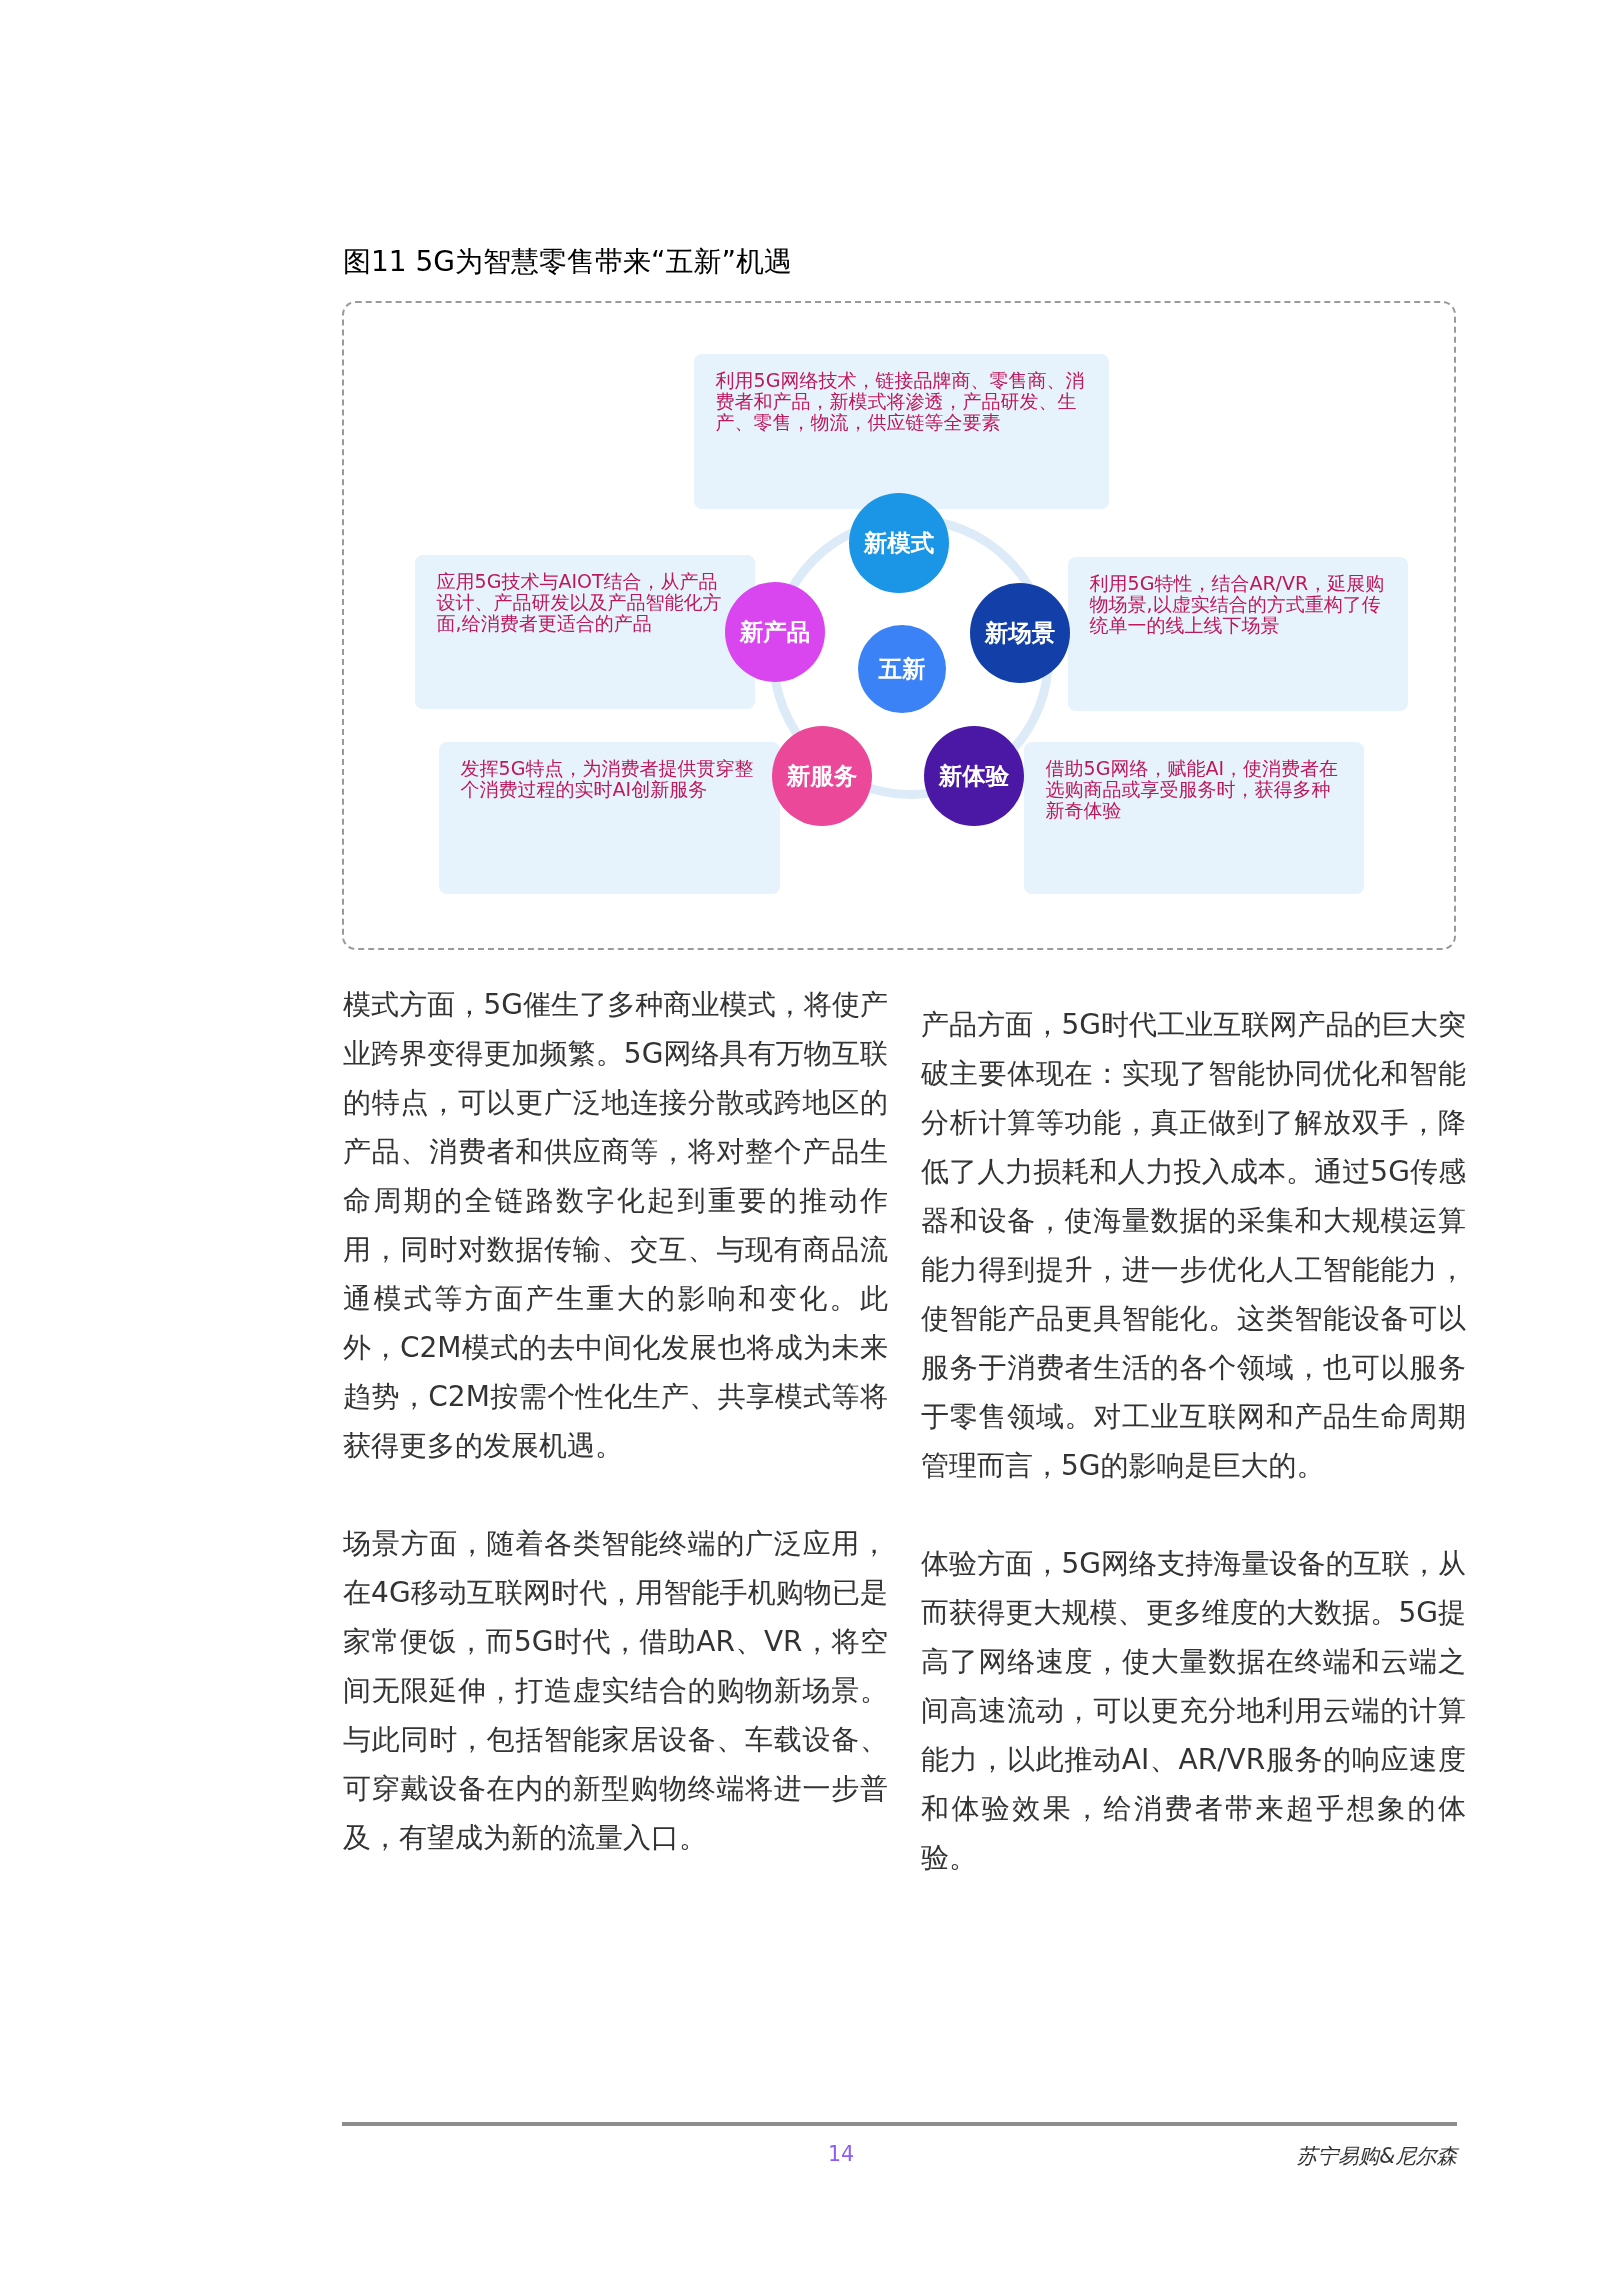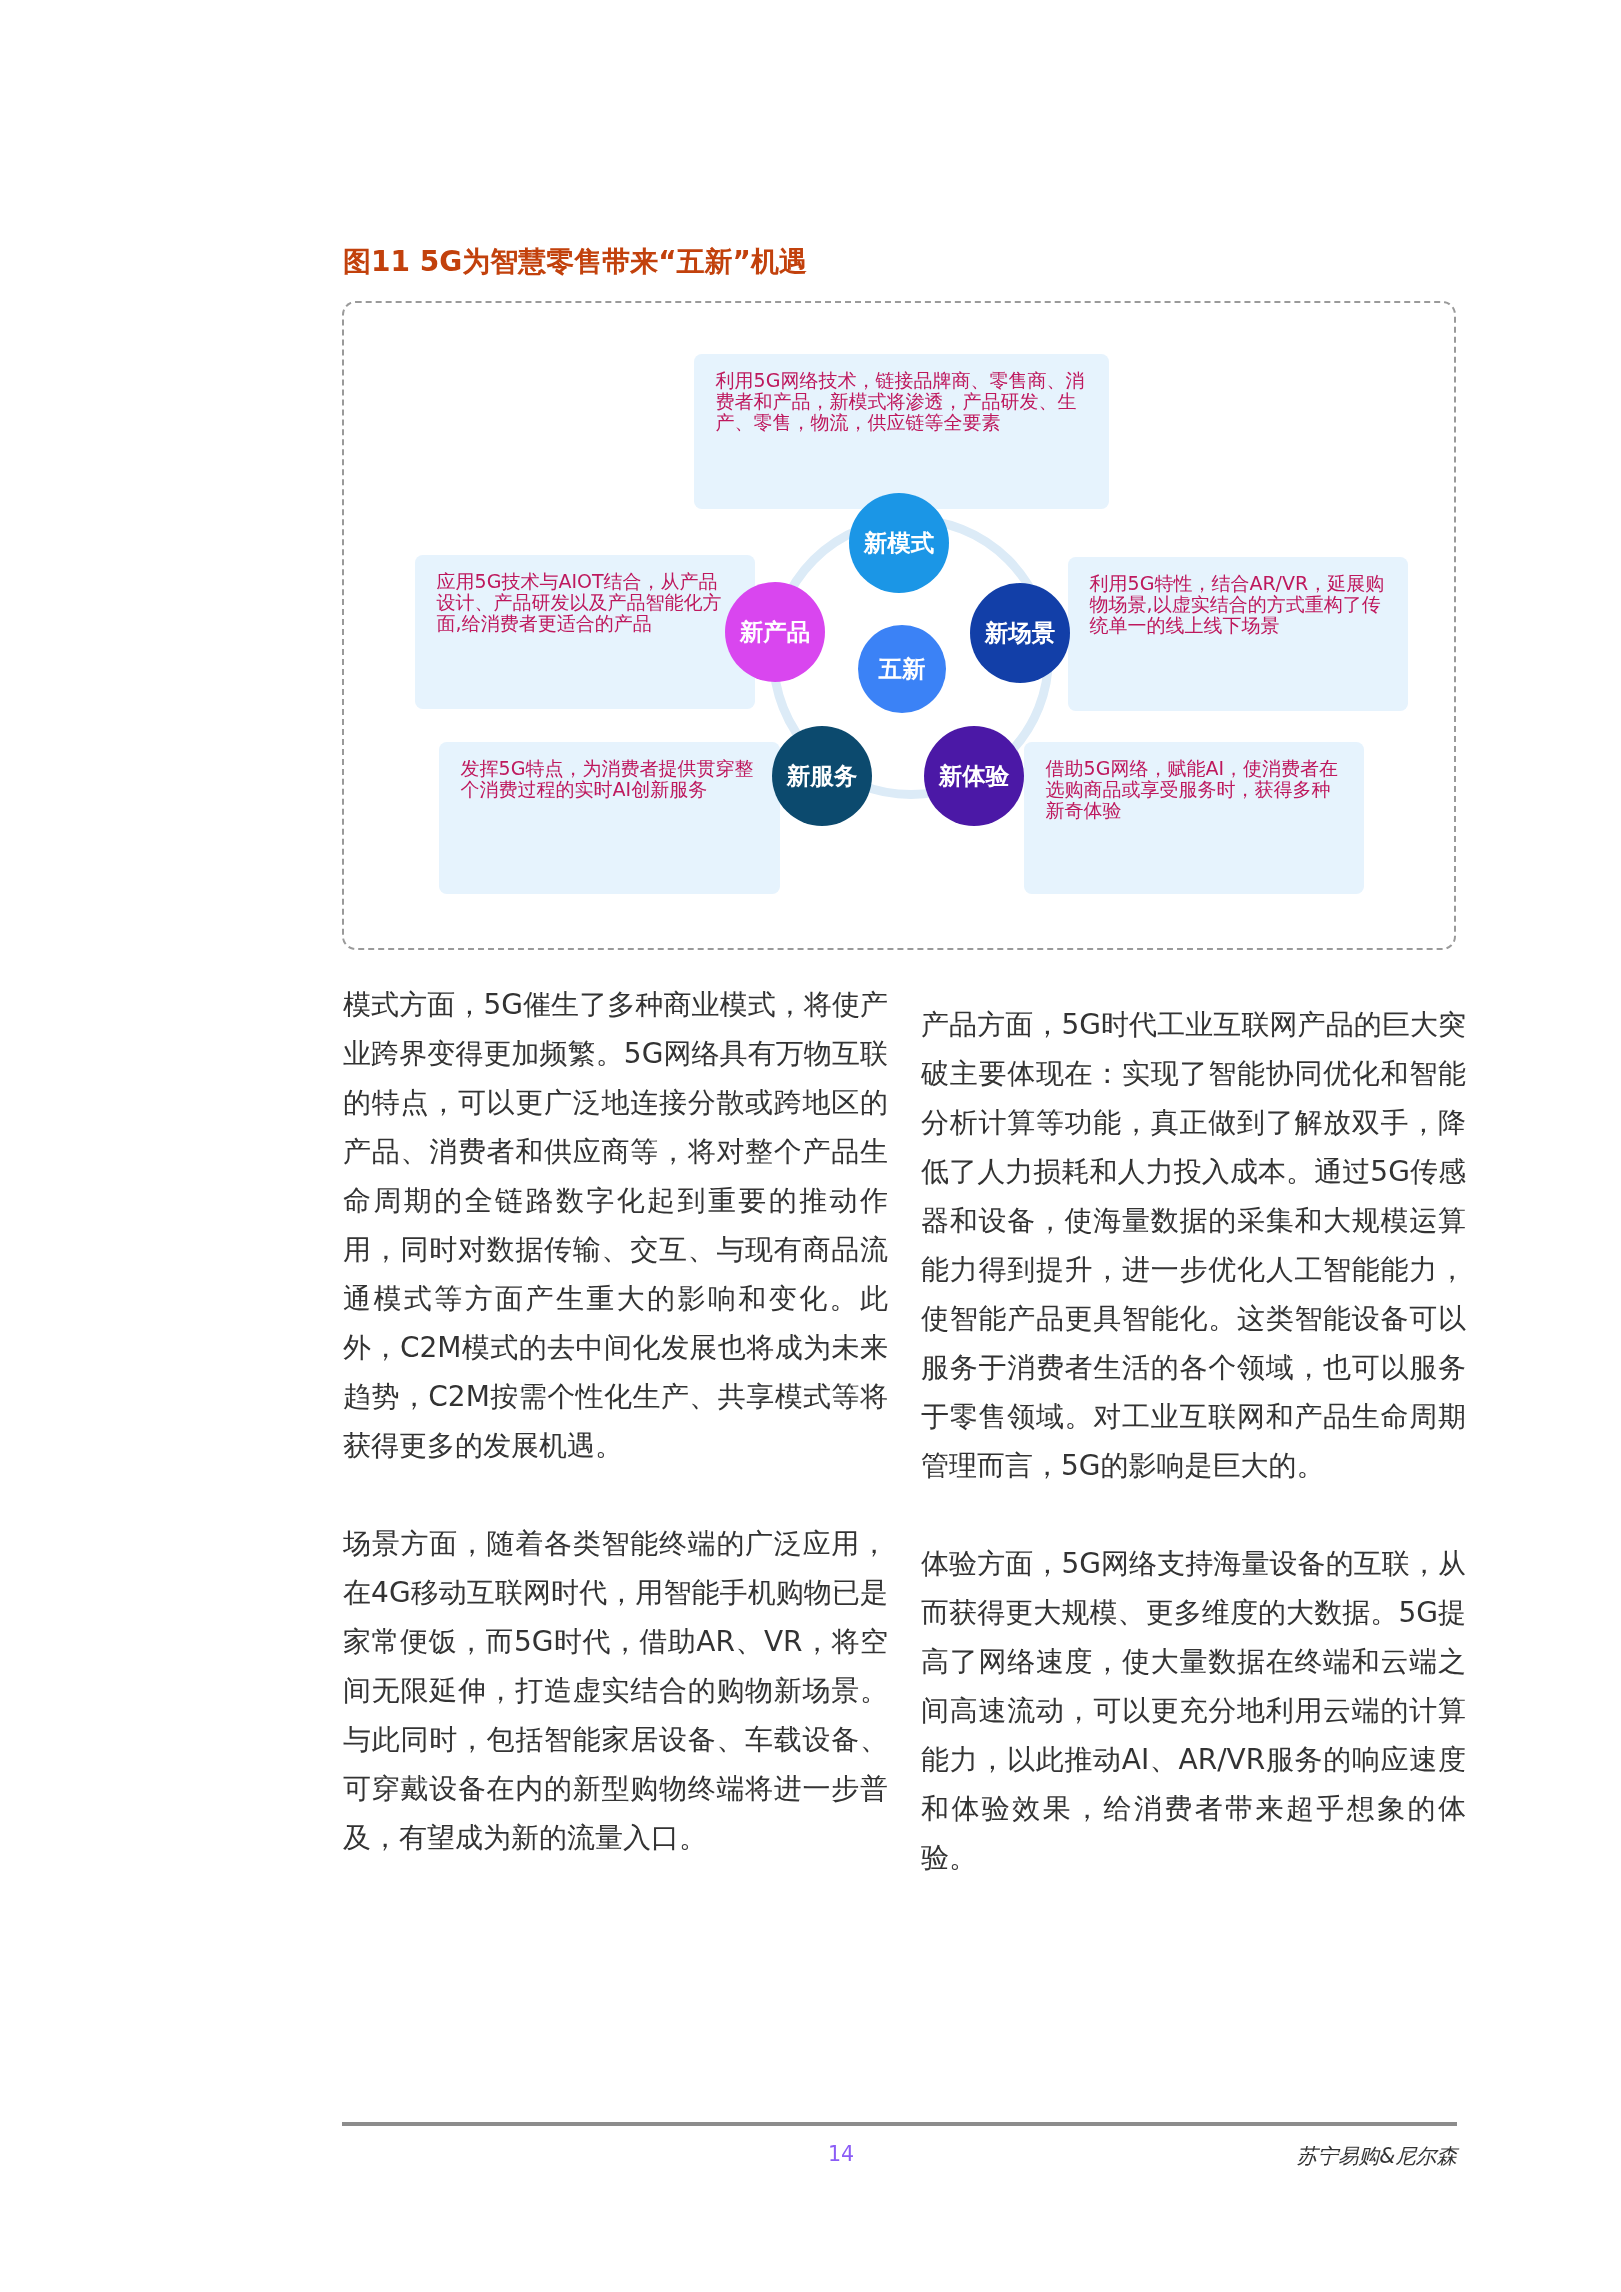--- a/index.html
+++ b/index.html
@@ -1,18 +1,18 @@
 <!DOCTYPE html>
 <html><head>
 <meta charset="utf-8">
 <style>
   html, body { margin:0; padding:0; background:#ffffff; }
   body { width:1621px; height:2293px; position:relative; overflow:hidden;
          font-family:"DejaVu Sans","Liberation Sans",sans-serif; color:#333; }
-  .fig-title { position:absolute; left:343px; top:243px; font-size:28px; font-weight:bold; color:#c2410c; letter-spacing:0px; }
+  .fig-title { position:absolute; left:343px; top:243px; font-size:28px; font-weight:normal; color:#000000; letter-spacing:0px; }
   .fig-frame { position:absolute; left:342px; top:301px; width:1114px; height:649px;
                border:2px dashed #9a9a9a; border-radius:13.7px; box-sizing:border-box; }
   .ring { position:absolute; left:769px; top:515px; width:284px; height:284px; border-radius:50%;
           border:9.8px solid #dcebf7; box-sizing:border-box; }
   .box { position:absolute; background:#e6f3fd; border-radius:7.8px; box-sizing:border-box;
          font-size:19px; line-height:21px; color:#be185d; padding:15.7px 21.6px; }
   .node { position:absolute; border-radius:50%; color:#fff; font-weight:bold; font-size:23.5px;
           display:flex; align-items:center; justify-content:center; }
   .col { position:absolute; width:545px; font-size:28px; line-height:49px; color:#333; text-align:justify; }
   .col p { margin:0; }
@@ -30,21 +30,21 @@
 
 <div class="box" style="left:694px;top:354px;width:415px;height:155px;">利用5G网络技术，链接品牌商、零售商、消费者和产品，新模式将渗透，产品研发、生产、零售，物流，供应链等全要素</div>
 <div class="box" style="left:1068px;top:557px;width:340px;height:154px;">利用5G特性，结合AR/VR，延展购物场景,以虚实结合的方式重构了传统单一的线上线下场景</div>
 <div class="box" style="left:1024px;top:742px;width:340px;height:152px;">借助5G网络，赋能AI，使消费者在选购商品或享受服务时，获得多种新奇体验</div>
 <div class="box" style="left:439px;top:742px;width:341px;height:152px;">发挥5G特点，为消费者提供贯穿整个消费过程的实时AI创新服务</div>
 <div class="box" style="left:392px;top:555px;width:340px;height:154px;margin-left:23px;">应用5G技术与AIOT结合，从产品设计、产品研发以及产品智能化方面,给消费者更适合的产品</div>
 
 <div class="node" style="left:849px;top:493px;width:100px;height:100px;background:#1b96e6;">新模式</div>
 <div class="node" style="left:970px;top:583px;width:100px;height:100px;background:#123fa8;">新场景</div>
 <div class="node" style="left:924px;top:726px;width:100px;height:100px;background:#4b18a6;">新体验</div>
-<div class="node" style="left:772px;top:726px;width:100px;height:100px;background:#0c4a6e;">新服务</div>
+<div class="node" style="left:772px;top:726px;width:100px;height:100px;background:#ec4899;">新服务</div>
 <div class="node" style="left:725px;top:582px;width:100px;height:100px;background:#d946ef;">新产品</div>
 <div class="node" style="left:858px;top:625px;width:88px;height:88px;background:#3b82f6;">五新</div>
 
 <div class="col" style="left:343px;top:980px;">
   <p>模式方面，5G催生了多种商业模式，将使产业跨界变得更加频繁。5G网络具有万物互联的特点，可以更广泛地连接分散或跨地区的产品、消费者和供应商等，将对整个产品生命周期的全链路数字化起到重要的推动作用，同时对数据传输、交互、与现有商品流通模式等方面产生重大的影响和变化。此外，C2M模式的去中间化发展也将成为未来趋势，C2M按需个性化生产、共享模式等将获得更多的发展机遇。</p>
   <p style="margin-top:49px;">场景方面，随着各类智能终端的广泛应用，在4G移动互联网时代，用智能手机购物已是家常便饭，而5G时代，借助AR、VR，将空间无限延伸，打造虚实结合的购物新场景。与此同时，包括智能家居设备、车载设备、可穿戴设备在内的新型购物终端将进一步普及，有望成为新的流量入口。</p>
 </div>
 <div class="col" style="left:921px;top:1000px;">
   <p>产品方面，5G时代工业互联网产品的巨大突破主要体现在：实现了智能协同优化和智能分析计算等功能，真正做到了解放双手，降低了人力损耗和人力投入成本。通过5G传感器和设备，使海量数据的采集和大规模运算能力得到提升，进一步优化人工智能能力，使智能产品更具智能化。这类智能设备可以服务于消费者生活的各个领域，也可以服务于零售领域。对工业互联网和产品生命周期管理而言，5G的影响是巨大的。</p>
   <p style="margin-top:49px;">体验方面，5G网络支持海量设备的互联，从而获得更大规模、更多维度的大数据。5G提高了网络速度，使大量数据在终端和云端之间高速流动，可以更充分地利用云端的计算能力，以此推动AI、AR/VR服务的响应速度和体验效果，给消费者带来超乎想象的体验。</p>

